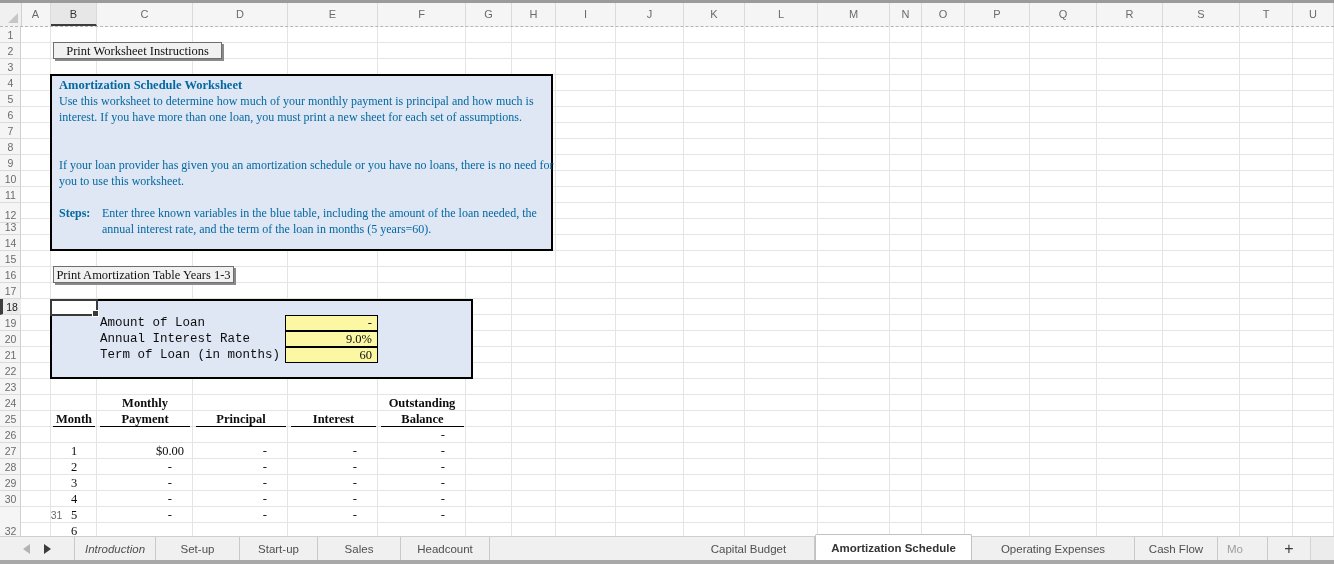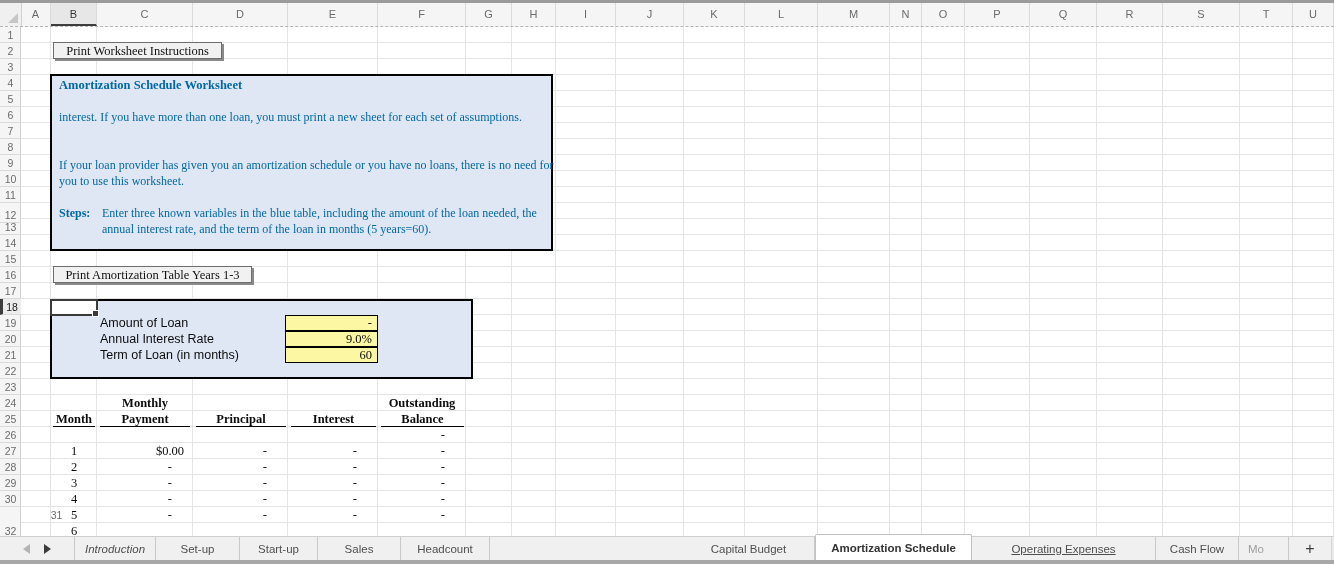--- a/index.html
+++ b/index.html
@@ -32,21 +32,21 @@
   
   #insBox{position:absolute;left:50px;top:74px;width:503px;height:177px;border:2px solid #000;box-sizing:border-box;}
   .insLine{position:absolute;left:7px;white-space:nowrap;font-family:"Liberation Serif",serif;font-size:12px;line-height:16px;color:#0369a1;}
   .insTitle{font-weight:bold;font-size:12.5px;}
   .stepsLbl{font-weight:bold;}
   .stepsTxt{left:50px;}
   
   #loanBox{position:absolute;left:50px;top:299px;width:423px;height:80px;border:2px solid #000;box-sizing:border-box;}
   #selCell{position:absolute;left:50px;top:299px;width:48px;height:17px;background:#fff;border:2px solid #3a3a3a;box-sizing:border-box;}
   #fillHandle{position:absolute;right:-3px;bottom:-3px;width:5px;height:5px;background:#3a3a3a;border:1px solid #fff;}
-  .loanLbl{position:absolute;left:100px;width:185px;height:16px;line-height:16px;font-family:Liberation Sans, sans-serif;font-size:12.5px;color:#0d0d0d;white-space:nowrap;}
+  .loanLbl{position:absolute;left:100px;width:185px;height:16px;line-height:16px;font-family:Liberation Mono, monospace;font-size:12.5px;color:#0d0d0d;white-space:nowrap;}
   .loanVal{position:absolute;left:285px;width:93px;height:16px;line-height:15px;border:1px solid #000;box-sizing:border-box;
            font-family:"Liberation Serif",serif;font-size:12.5px;color:#0d0d0d;text-align:right;padding-right:5px;}
   
   .schedH{position:absolute;height:16px;line-height:16px;text-align:center;font-family:"Liberation Serif",serif;
           font-weight:bold;font-size:12.5px;color:#0d0d0d;}
   .underl{border-bottom:1.5px solid #000;box-sizing:border-box;}
   .cellv{position:absolute;height:16px;line-height:16px;font-family:"Liberation Serif",serif;font-size:12.5px;color:#0d0d0d;box-sizing:border-box;}
   .ctr{text-align:center;}
   .dashR{text-align:right;padding-right:21px;}
   .monR{text-align:right;padding-right:9px;}
@@ -154,29 +154,30 @@
       <div class="vline" style="left: 1141px;"></div>
       <div class="vline" style="left: 1218px;"></div>
       <div class="vline" style="left: 1271px;"></div>
       <div class="vline" style="left: 1312px;"></div>
     </div>
 
   <div class="xlbtn" style="left:53px;top:42px;width:169px;height:17px;">Print Worksheet Instructions</div>
 
   <div id="insBox" style="background: rgb(223, 230, 244);">
     <div class="insLine insTitle" style="top:1px;">Amortization Schedule Worksheet</div>
+    <div class="insLine" style="top:17px;">Use this worksheet to determine how much of your monthly payment is principal and how much is</div>
     <div class="insLine" style="top:81px;">If your loan provider has given you an amortization schedule or you have no loans, there is no need for</div>
     <div class="insLine" style="top:33px;">interest. If you have more than one loan, you must print a new sheet for each set of assumptions.</div>
     <div class="insLine" style="top:97px;">you to use this worksheet.</div>
     <div class="insLine stepsLbl" style="top:129px;">Steps:</div>
     <div class="insLine stepsTxt" style="top:129px;">Enter three known variables in the blue table, including the amount of the loan needed, the</div>
     <div class="insLine stepsTxt" style="top:145px;">annual interest rate, and the term of  the loan in months (5 years=60).</div>
   </div>
 
-  <div class="xlbtn" style="left:53px;top:266px;width:199px;height:17px;">Print Amortization Table Years 1-3</div>
+  <div class="xlbtn" style="left:53px;top:266px;width:181px;height:17px;">Print Amortization Table Years 1-3</div>
 
   <div id="loanBox" style="background: rgb(223, 230, 244);"></div>
   <div id="selCell">
     <div id="fillHandle"></div>
   </div>
 
   <div class="schedH" style="left:97px;top:395px;width:96px;">Monthly</div>
   <div class="schedH" style="left:378px;top:395px;width:88px;">Outstanding</div>
   <div class="schedH underl" style="left:53px;top:411px;width:42px;">Month</div>
   <div class="schedH underl" style="left:100px;top:411px;width:90px;">Payment</div>
@@ -222,21 +223,21 @@
 
     <div class="tab" style="width: 81px; font-style: italic;">Introduction</div>
       <div class="tab" style="width: 84px;">Set-up</div>
       <div class="tab" style="width: 78px;">Start-up</div>
       <div class="tab" style="width: 83px;">Sales</div>
       <div class="tab" style="width: 89px;">Headcount</div>
       <div class="tab" style="width: 91px; margin-top: 47px;">Inventory</div>
       <div class="tab" style="width: 102px; margin-top: 48px;">Equity &amp; Debt</div>
       <div class="tab" style="width: 132px;">Capital Budget</div>
       <div class="tab active" style="width: 157px;">Amortization Schedule</div>
-      <div class="tab" style="width: 184px; text-decoration: underline;">Operating Expenses</div>
+      <div class="tab" style="width: 163px;">Operating Expenses</div>
       <div class="tab" style="width: 83px;">Cash Flow</div>
       <div class="tab cut" style="width: 50px; text-align: right;">Mo</div>
       <div id="addTab">+</div>
     <div id="tabFill"></div>
   </div>
   <div id="bottomStrip"></div>
 <div class="loanLbl" style="top: 315px;">Amount of Loan</div>
     <div class="loanVal" style="top: 315px; background: rgb(251, 247, 163);">-</div>
     <div class="loanLbl" style="top: 331px;">Annual Interest Rate</div>
     <div class="loanVal" style="top: 331px; background: rgb(251, 247, 163);">9.0%</div>

